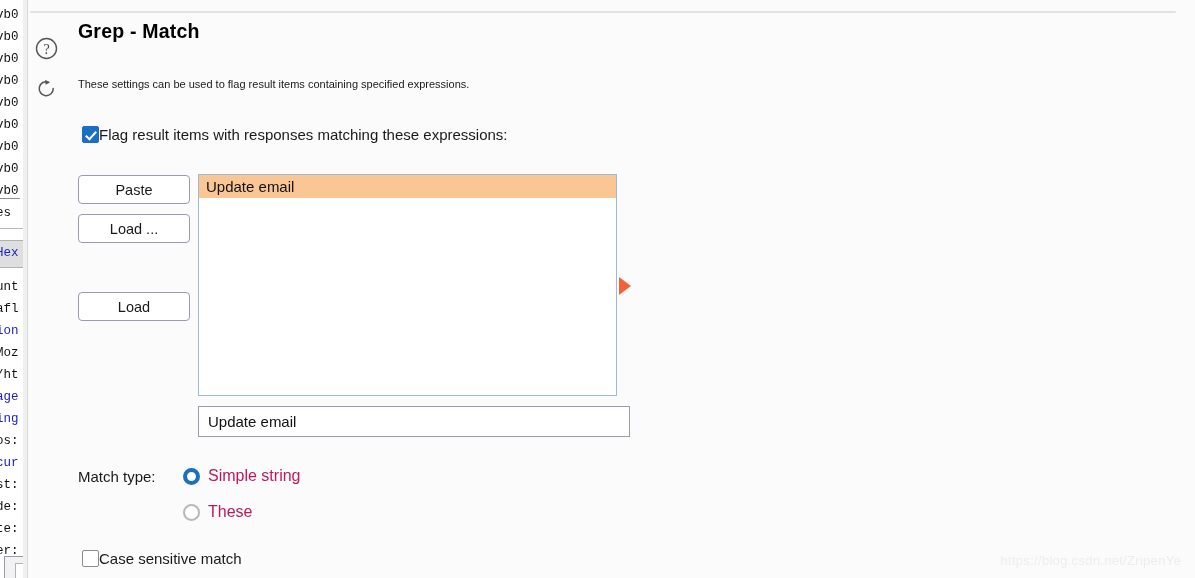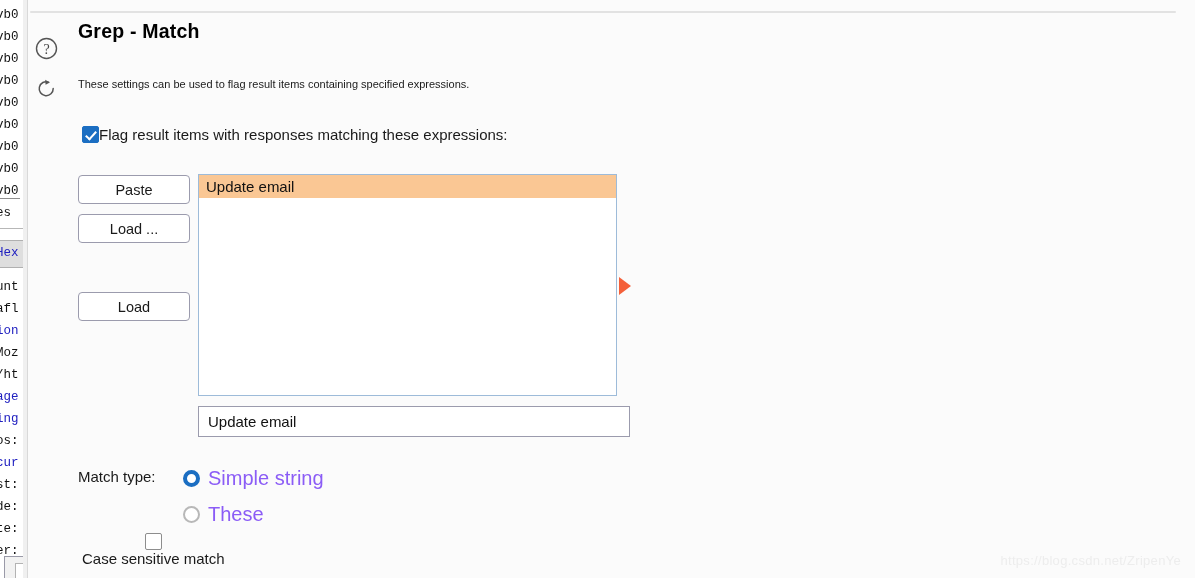--- a/index.html
+++ b/index.html
@@ -276,27 +276,27 @@
   }
   .radio.on {
     border: 4px solid #1b6ec2;
     background: #ffffff;
   }
   .radio.off {
     border: 2px solid #b8b8b8;
     background: #ffffff;
   }
   .radio-label {
-    font-size: 20px;
-    color: #8b5cf6;
+    font-size: 16px;
+    color: #be185d;
   }
 
   #case-row {
     position: absolute;
-    left: 54px; top: 533px; flex-direction: column;
+    left: 54px; top: 550px;
   }
 
   
   #watermark {
     position: absolute;
     right: 14px;
     bottom: 10px;
     font-size: 13px;
     color: #ededed;
     letter-spacing: 0.3px;

